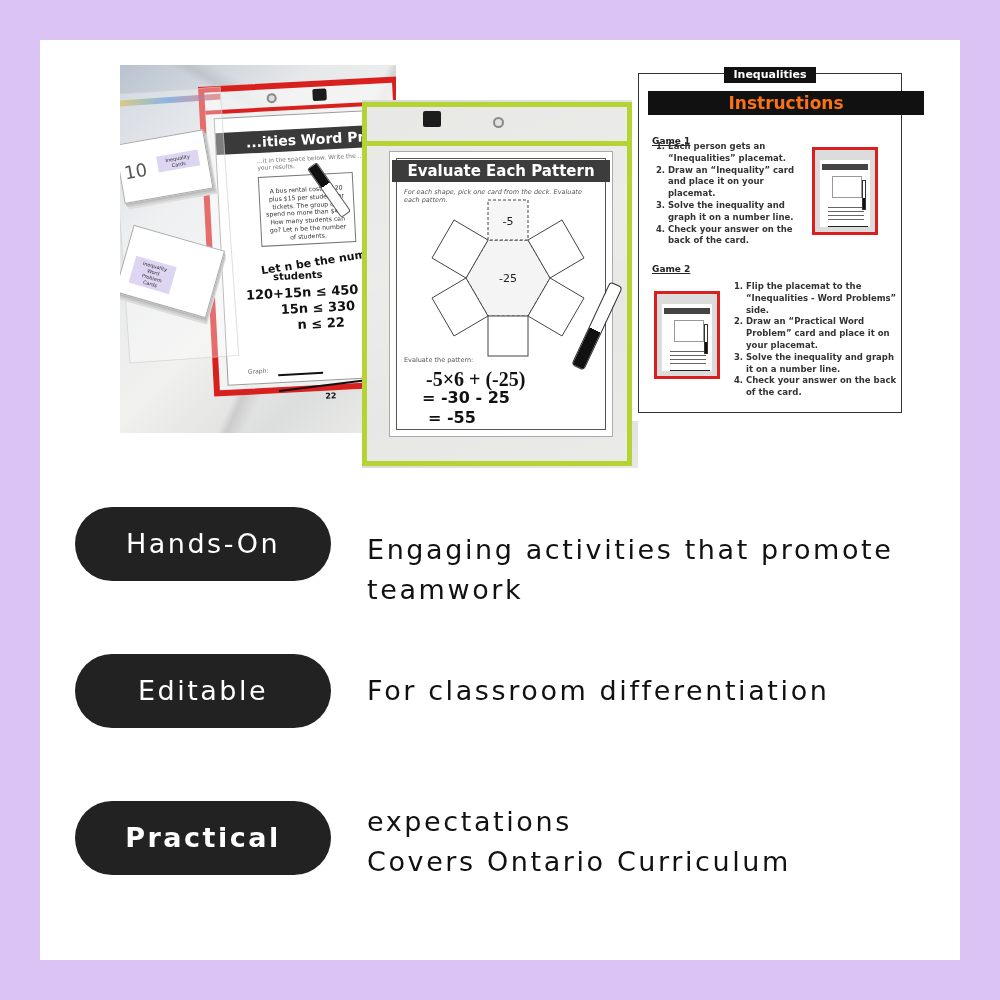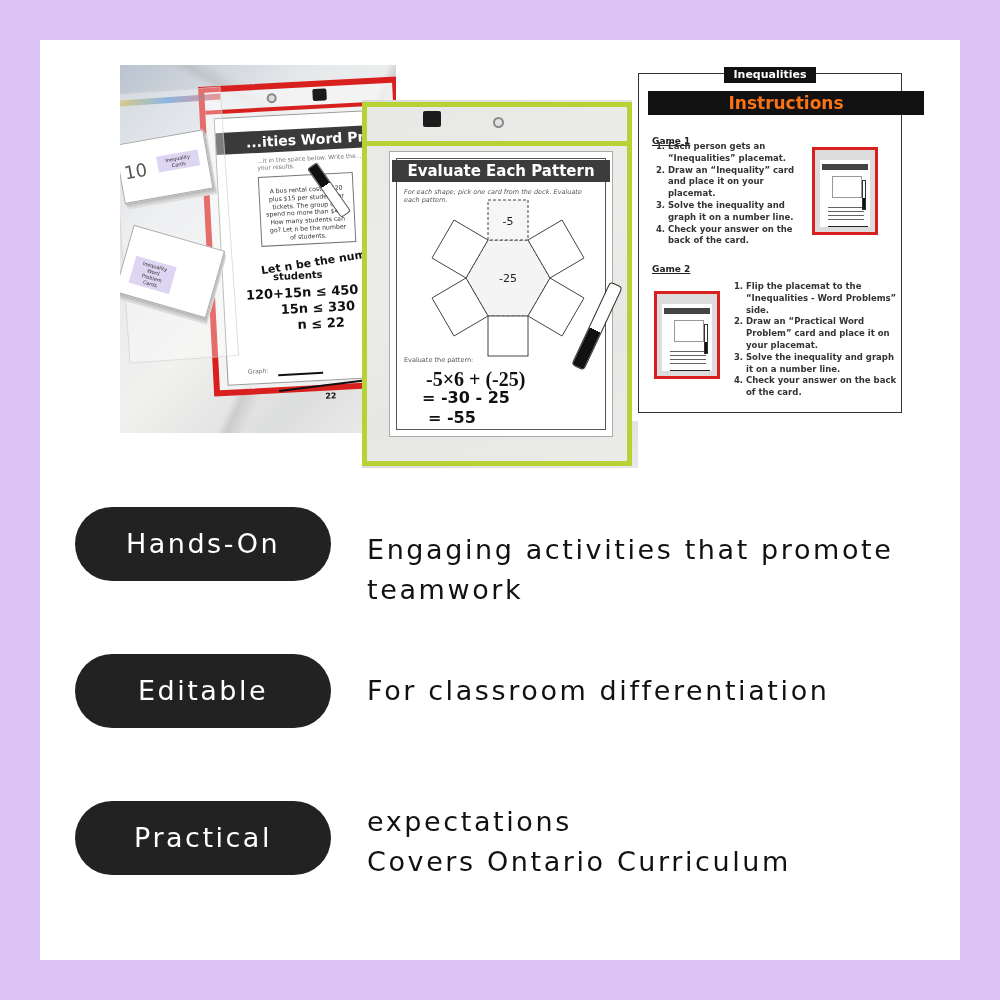--- a/index.html
+++ b/index.html
@@ -206,17 +206,17 @@
 <div class="feat-text" style="top:512px;margin-top:18px;">
   <div>Engaging activities that promote</div>
   <div>teamwork</div>
 </div>
 
 <div class="pill" style="top:654px;">Editable</div>
 <div class="feat-text" style="top:671px;">
   <div>For classroom differentiation</div>
 </div>
 
-<div class="pill" style="top:801px;">Practical</div>
+<div class="pill" style="top:801px;font-weight:bold;">Practical</div>
 <div class="feat-text" style="top:802px;">
   <div>expectations</div>
   <div>Covers Ontario Curriculum</div>
 </div>
 
 </body></html>

